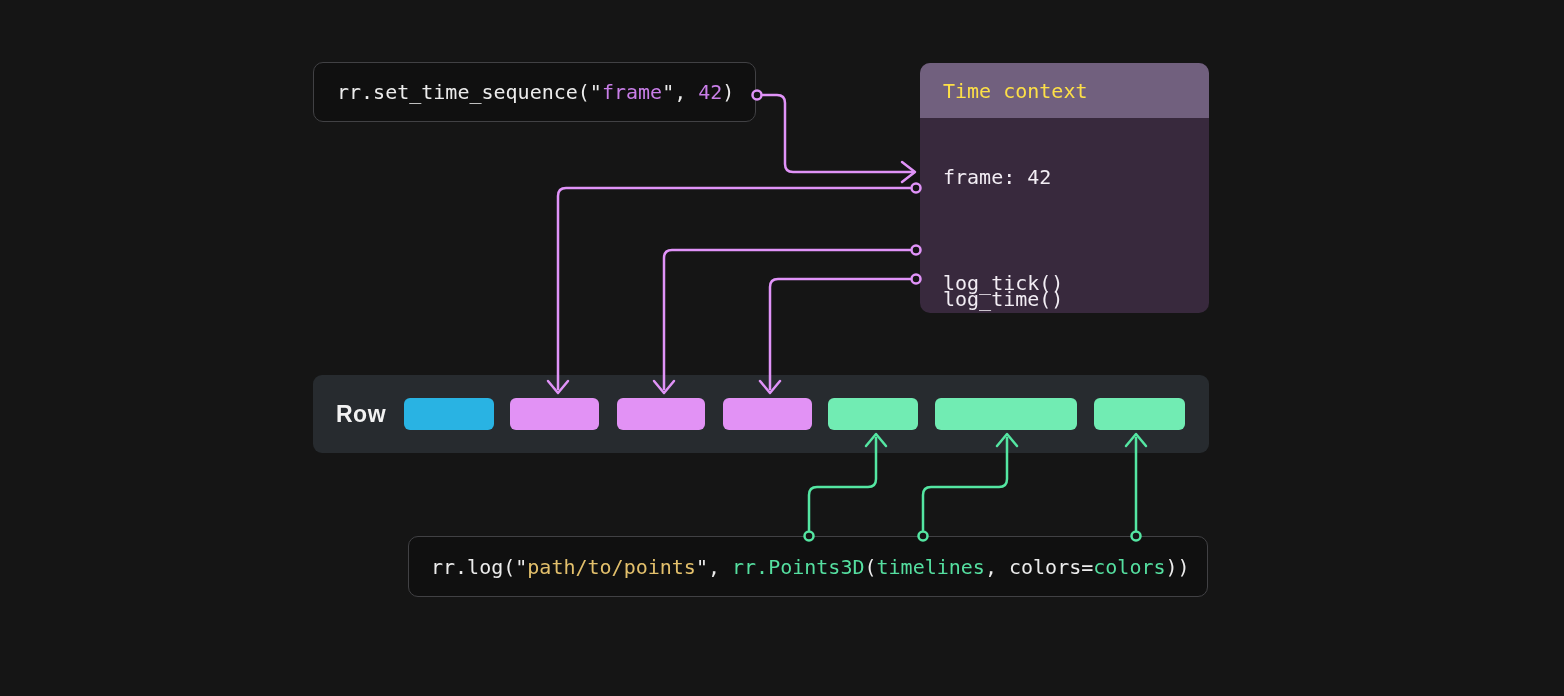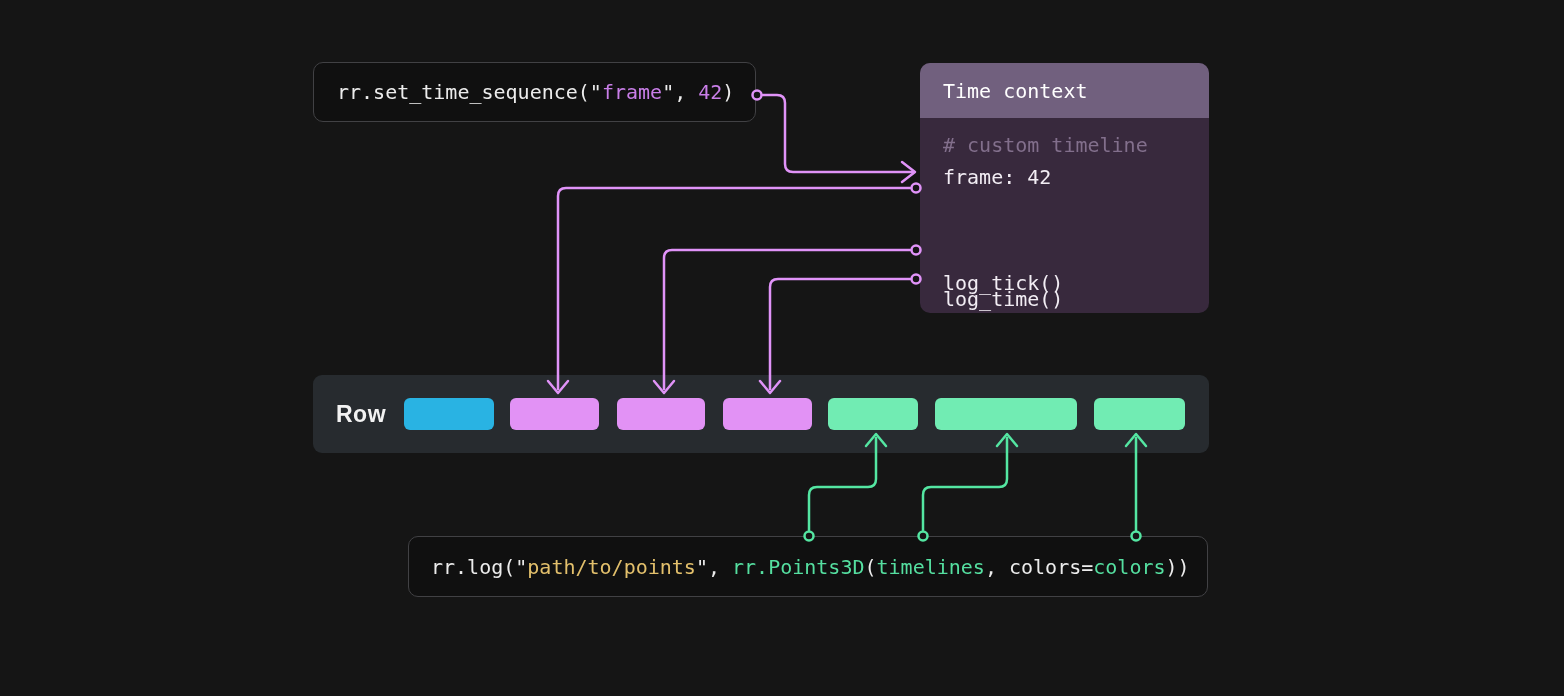--- a/index.html
+++ b/index.html
@@ -32,21 +32,21 @@
     left:920px;top:63px;width:289px;height:250px;
     border-radius:10px;overflow:hidden;
     background:#38293d;
   }
   .panel-header{
     position:absolute;left:0;top:0;right:0;height:55px;
     background:#71607e;
     display:flex;align-items:center;
     padding-left:23px;box-sizing:border-box;
   }
-  .panel-title{color:#ffffff;font-size:20px;text-align:right;}
+  .panel-title{color:#fde047;font-size:20px;text-align:right;}
   .panel-line{
     position:absolute;left:23px;height:24px;line-height:24px;
     font-size:20px;white-space:pre;
   }
   .panel-line.cmt{color:#826f8c;}
   .panel-line.cde{color:#f2edf4;}
 
   
   .row-bar{
     position:absolute;
@@ -83,21 +83,20 @@
 <div class="canvas">
 
   <div class="code-box" style="left:313px;top:62px;width:443px;height:60px;padding-left:23px;">
     <div class="code-line"><span class="tk-plain">rr.set_time_sequence("</span><span class="tk-purple">frame</span><span class="tk-plain">", </span><span class="tk-purple">42</span><span class="tk-plain">)</span></div>
   </div>
 
   <div class="panel">
     <div class="panel-header">
       <span class="panel-title">Time context</span>
     </div>
-    <div class="panel-line cmt" style="top:70px;"># custom timeline</div>
     <div class="panel-line cde" style="top:102px;">frame: 42</div>
     <div class="panel-line cde" style="top:176px;margin-top:48px;">log_time()</div>
     <div class="panel-line cde" style="top:208px;">log_tick()</div>
   </div>
 
   <div class="row-bar">
     <div class="row-label">Row</div>
     <div class="blk blk-blue" style="left:91px;width:90px;"></div>
     <div class="blk blk-purple" style="left:197px;width:89px;"></div>
     <div class="blk blk-purple" style="left:304px;width:88px;"></div>

